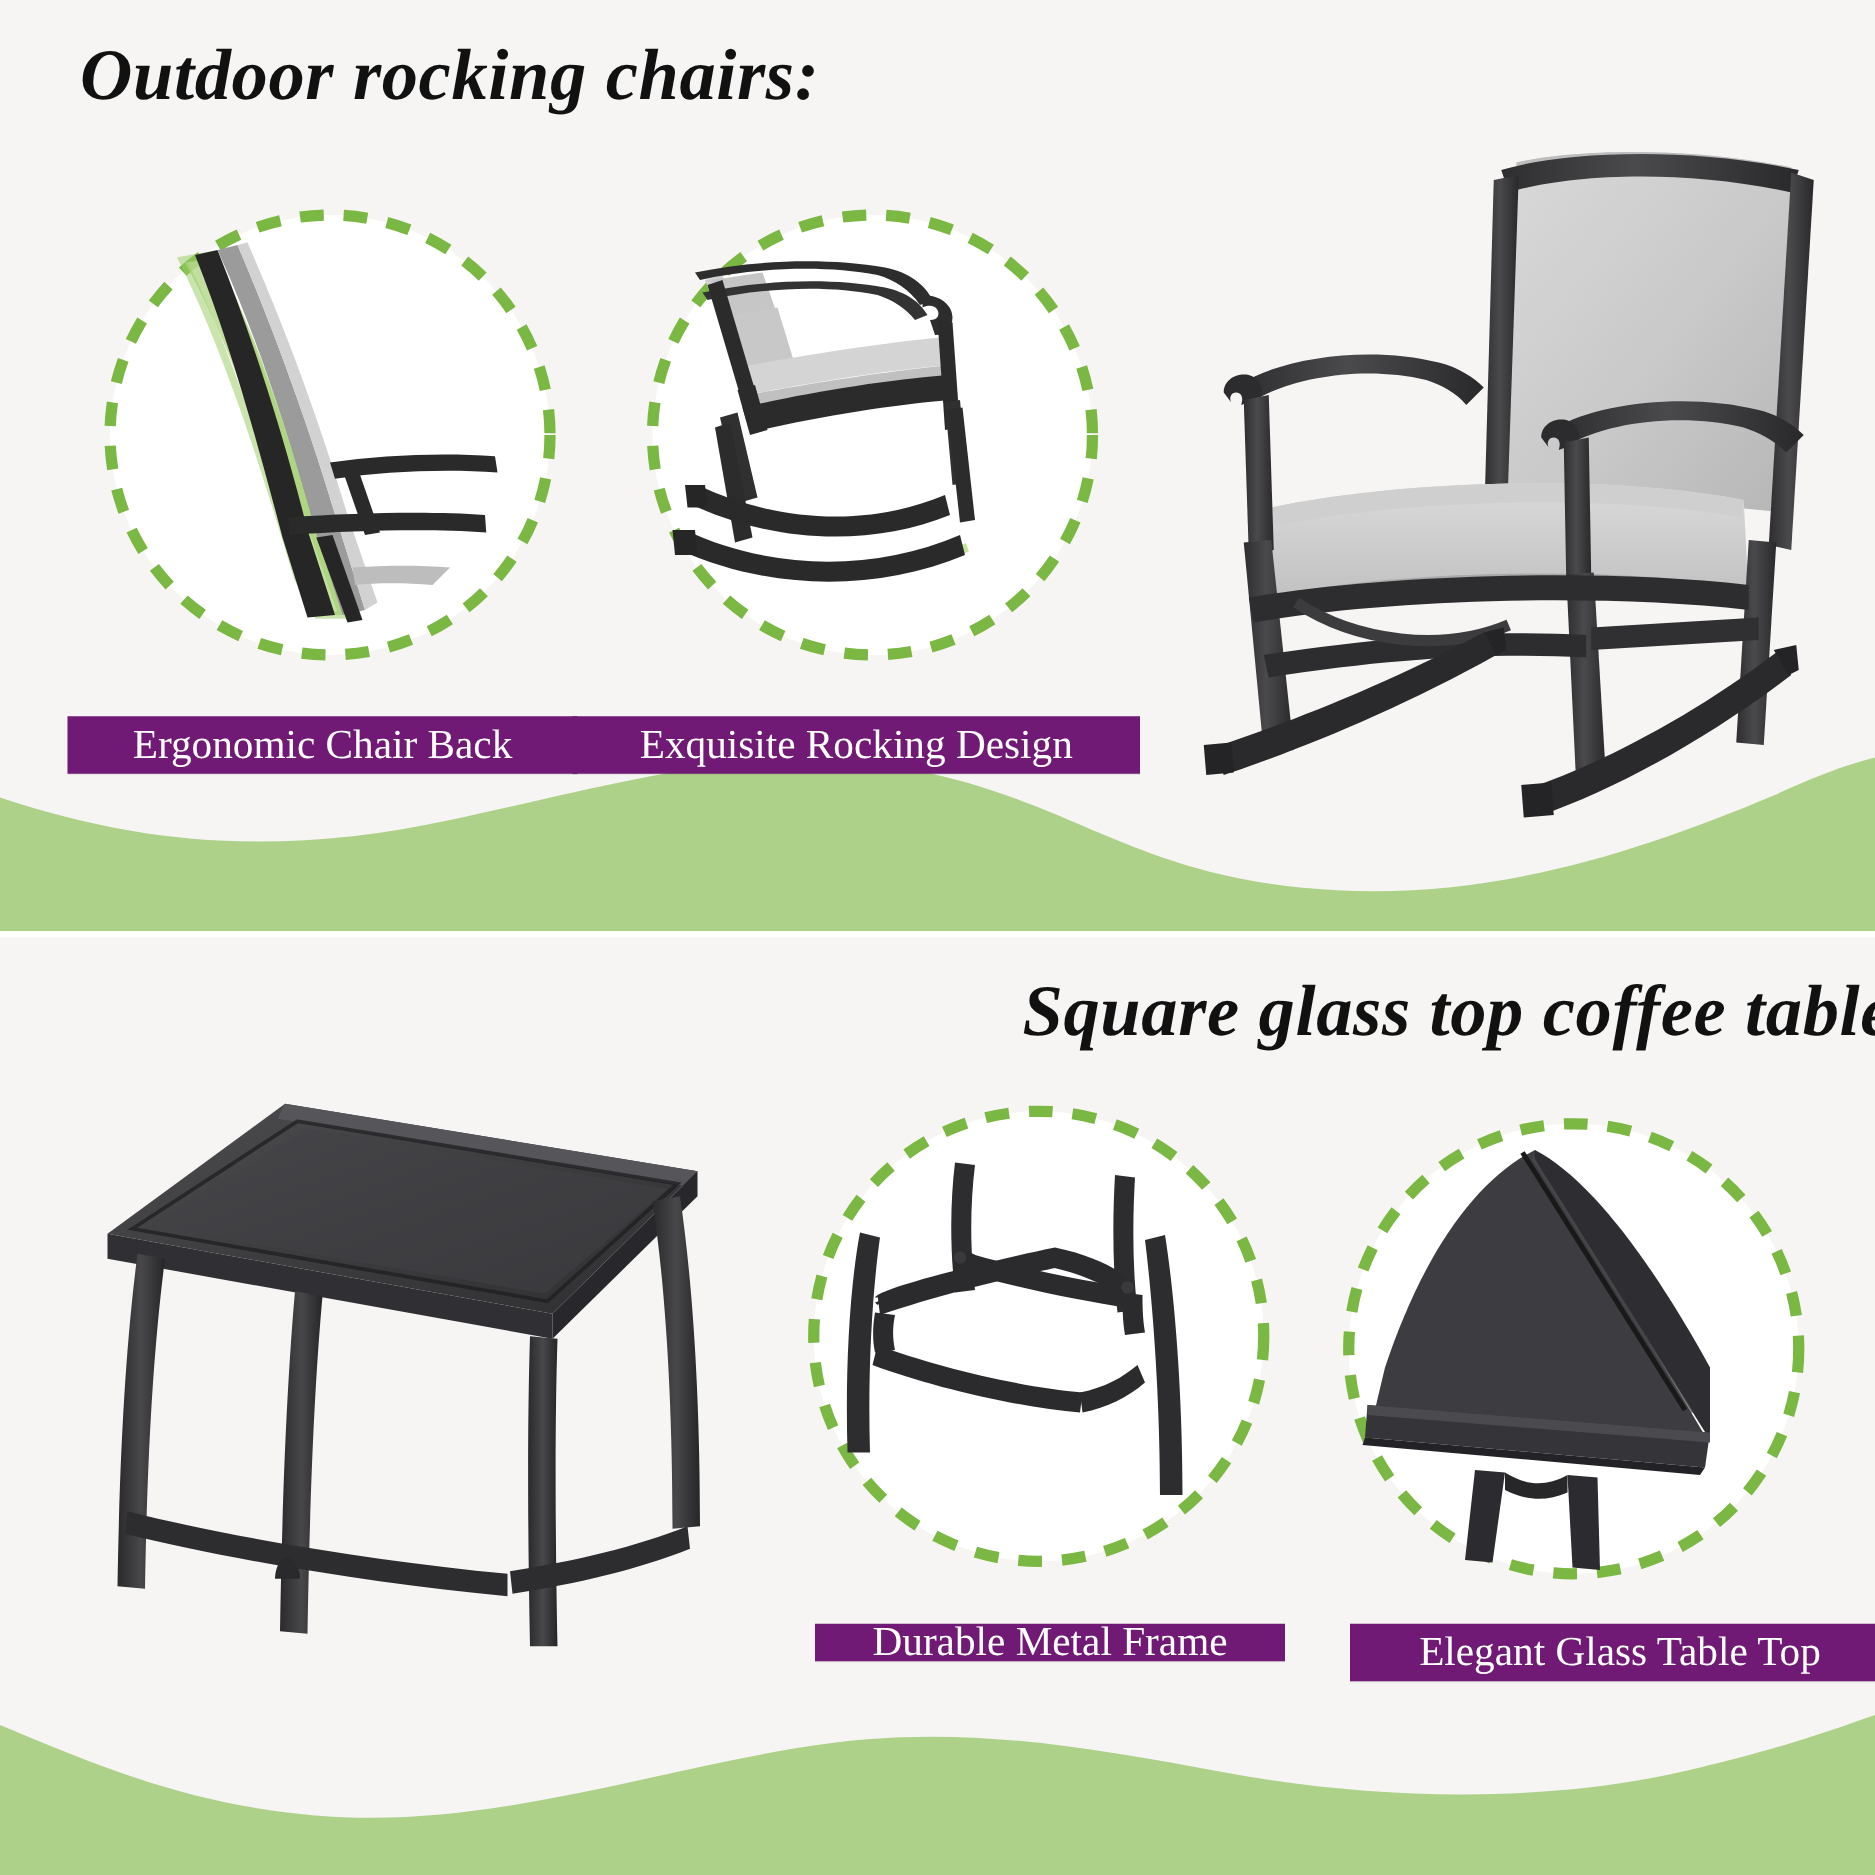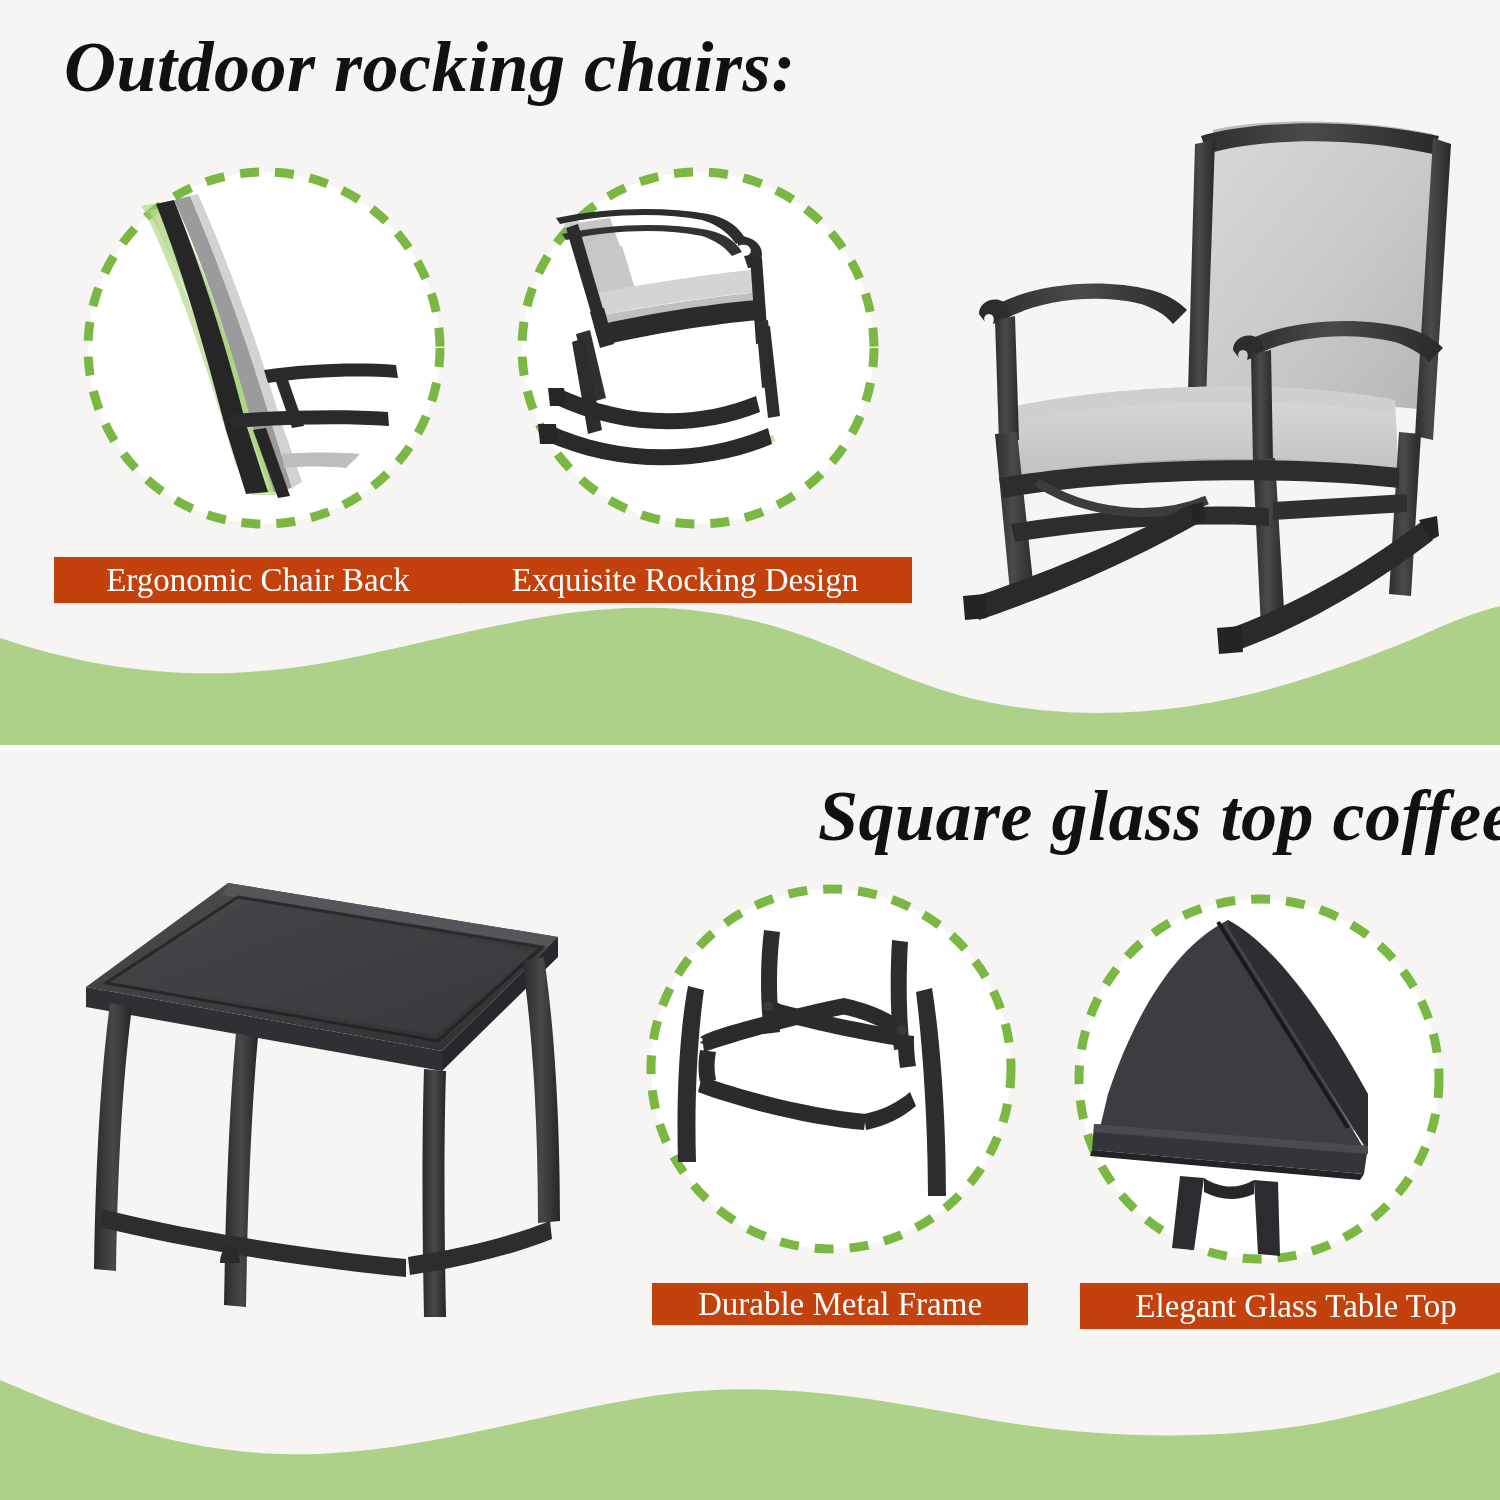--- a/index.html
+++ b/index.html
@@ -24,41 +24,42 @@
   .wave{position:absolute;left:0;width:1500px;pointer-events:none;}
   #wave-top{top:600px;height:145px;z-index:3;}
   #wave-bottom{top:1370px;height:130px;z-index:3;}
   .seam{position:absolute;left:0;top:745px;width:1500px;height:5px;background:#ffffff;z-index:5;}
 
   
   .heading{
     position:absolute;z-index:6;
     font-family:"Liberation Serif", serif;
     font-style:italic;font-weight:700;
-    font-size:72px;color:#111111;
+    font-size:58px;color:#111111;
     letter-spacing:.5px;white-space:nowrap;
   }
   #heading-chairs{left:64px;top:26px;}
   #heading-table{left:818px;top:775px;}
 
   
   .banner{
     position:absolute;z-index:7;
-    background:#c2410c;
+    background:#701a75;
     color:#ffffff;
     font-family:"Liberation Serif", serif;
     font-size:33px;
     display:flex;align-items:center;justify-content:center;
     padding:0 18px;
     box-shadow:0 1px 0 rgba(0,0,0,.07);
     white-space:nowrap;
+    margin-top:16px;
   }
   #banner-ergonomic{left:54px;top:557px;height:46px;min-width:372px;}
   #banner-rocking{left:458px;top:557px;height:46px;min-width:418px;text-align:right;}
-  #banner-frame{left:652px;top:1283px;height:42px;min-width:340px;}
+  #banner-frame{left:652px;top:1283px;height:30px;min-width:340px;}
   #banner-glass{left:1080px;top:1283px;height:46px;min-width:396px;}
 
   
   .circle{position:absolute;z-index:4;}
   #circle-back{left:78px;top:162px;width:372px;height:372px;}
   #circle-rocking{left:512px;top:162px;width:372px;height:372px;}
   #circle-frame{left:640px;top:878px;width:382px;height:382px;}
   #circle-glass{left:1068px;top:888px;width:382px;height:382px;}
 
   .photo{position:absolute;z-index:4;}

